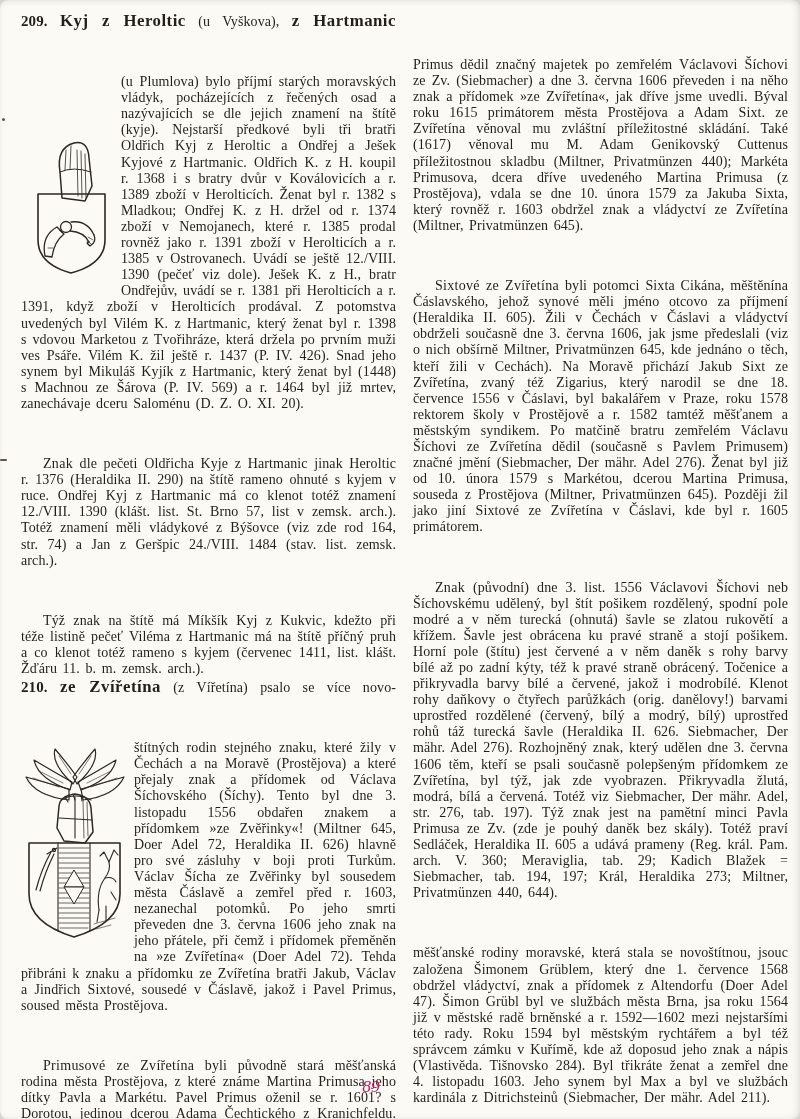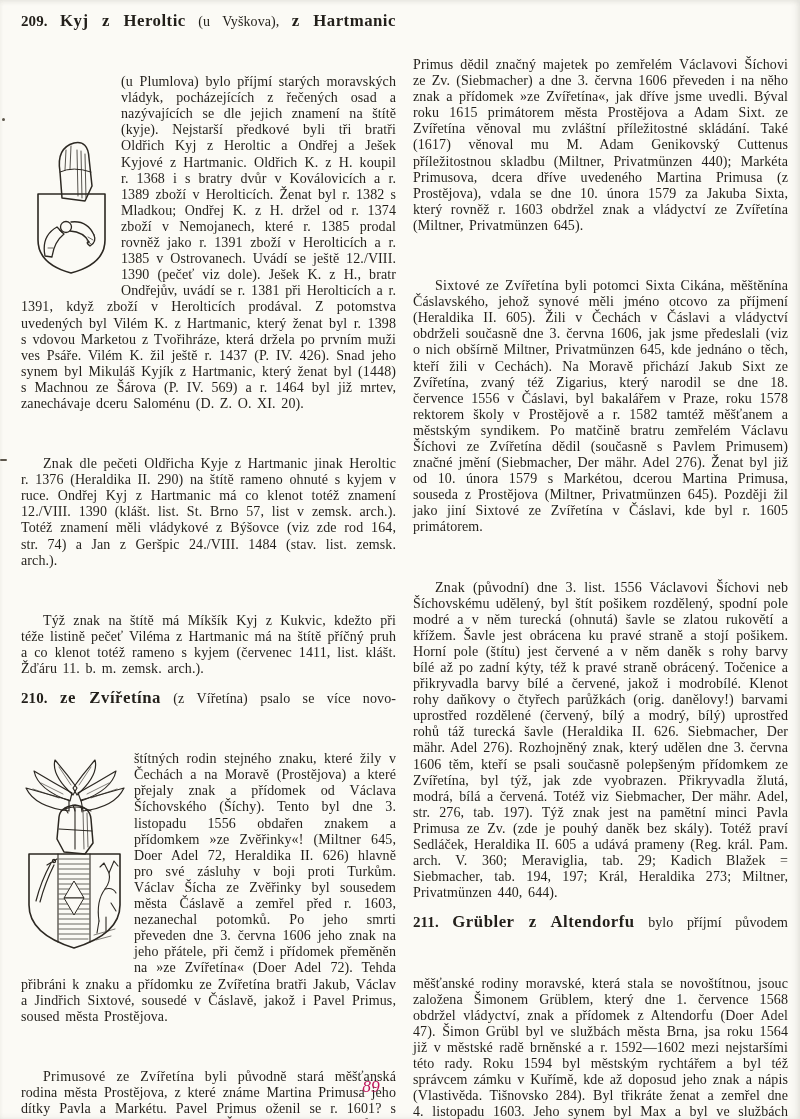--- a/index.html
+++ b/index.html
@@ -3,33 +3,34 @@
 <meta charset="utf-8">
 <style>
   * { margin:0; padding:0; box-sizing:border-box; }
   html,body { background:#d8d5cd; }
   .page {
     position:relative; width:800px; height:1119px; margin:0 auto;
     background:#fbfaf5; overflow:hidden;
     font-family:"Liberation Serif","DejaVu Serif",serif;
     color:#221f1a;
     box-shadow: inset -3px 0 6px rgba(60,55,45,0.10), inset 0 2px 4px rgba(60,55,45,0.05);
+    border-radius: 8px;
   }
   .columns { position:absolute; top:13px; left:21px; width:768px; display:flex; gap:17px; }
   .col {
     width:375px;
     font-size:14px; line-height:16.1px;
     text-align:justify;
     letter-spacing:0.1px; word-spacing:2px;
   }
   .para { text-align:justify;margin-top:44px; }
   .para.indent { text-indent:22px; }
   b.lead { font-weight:normal; letter-spacing:0.3px; }
   .sec-head { text-align:justify; text-align-last:justify; margin-bottom:2px; }
-  .sec-head.gap { margin-top:13px; }
+  .sec-head.gap { margin-top:2px; }
   .sec-num { font-weight:bold; font-size:15px; }
   .sec-name { font-weight:bold; font-size:16.8px; letter-spacing:0.5px; word-spacing:2px; white-space:nowrap; }
   .fig-float { float:left; display:flex; align-items:flex-end; }
   .fig-float.fig1 { width:100px; height:210px; padding:0 6px 6px 8px; }
   .fig-float.fig2 { width:113px; height:210px; padding:0 6px 4px 0; }
   .fig-float svg { display:block; }
   .pagenum {
     position:absolute; left:348px; top:1076px; width:46px;
     text-align:center; font-style:italic; font-size:17.5px; color:#be185d;
   }
@@ -211,25 +212,20 @@
       </p>
 
       <p class="para indent">
         <b class="lead">Sixtové ze Zvířetína</b><span> byli potomci Sixta Cikána, měštěnína Čáslavského, jehož synové měli jméno otcovo za příjmení (Heraldika II. 605). Žili v Čechách v Čáslavi a vládyctví obdrželi současně dne 3. června 1606, jak jsme předeslali (viz o nich obšírně Miltner, Privatmünzen 645, kde jednáno o těch, kteří žili v Cechách). Na Moravě přichází Jakub Sixt ze Zvířetína, zvaný též Zigarius, který narodil se dne 18. července 1556 v Čáslavi, byl bakalářem v Praze, roku 1578 rektorem školy v Prostějově a r. 1582 tamtéž měšťanem a městským syndikem. Po matčině bratru zemřelém Václavu Šíchovi ze Zvířetína dědil (současně s Pavlem Primusem) značné jmění (Siebmacher, Der mähr. Adel 276). Ženat byl již od 10. února 1579 s Markétou, dcerou Martina Primusa, souseda z Prostějova (Miltner, Privatmünzen 645). Později žil jako jiní Sixtové ze Zvířetína v Čáslavi, kde byl r. 1605 primátorem.</span>
       </p>
 
       <p class="para indent">
         <b class="lead">Znak</b><span> (původní) dne 3. list. 1556 Václavovi Šíchovi neb Šíchovskému udělený, byl štít pošikem rozdělený, spodní pole modré a v něm turecká (ohnutá) šavle se zlatou rukovětí a křížem. Šavle jest obrácena ku pravé straně a stojí pošikem. Horní pole (štítu) jest červené a v něm daněk s rohy barvy bílé až po zadní kýty, též k pravé straně obrácený. Točenice a přikryvadla barvy bílé a červené, jakož i modrobílé. Klenot rohy daňkovy o čtyřech parůžkách (orig. danělovy!) barvami uprostřed rozdělené (červený, bílý a modrý, bílý) uprostřed rohů táž turecká šavle (Heraldika II. 626. Siebmacher, Der mähr. Adel 276). Rozhojněný znak, který udělen dne 3. června 1606 těm, kteří se psali současně polepšeným přídomkem ze Zvířetína, byl týž, jak zde vyobrazen. Přikryvadla žlutá, modrá, bílá a červená. Totéž viz Siebmacher, Der mähr. Adel, str. 276, tab. 197). Týž znak jest na pamětní minci Pavla Primusa ze Zv. (zde je pouhý daněk bez skály). Totéž praví Sedláček, Heraldika II. 605 a udává prameny (Reg. král. Pam. arch. V. 360; Meraviglia, tab. 29; Kadich Blažek = Siebmacher, tab. 194, 197; Král, Heraldika 273; Miltner, Privatmünzen 440, 644).</span>
       </p>
 
-      <div class="sec-head gap">
-        <span class="sec-num">211.</span>
-        <span class="sec-name">Grübler z Altendorfu</span>
-        <span>bylo příjmí původem</span>
-      </div>
 
       <p class="para">
         <span>měšťanské rodiny moravské, která stala se novoštítnou, jsouc založena Šimonem Grüblem, který dne 1. července 1568 obdržel vládyctví, znak a přídomek z Altendorfu (Doer Adel 47). Šimon Grübl byl ve službách města Brna, jsa roku 1564 již v městské radě brněnské a r. 1592—1602 mezi nejstaršími této rady. Roku 1594 byl městským rychtářem a byl též správcem zámku v Kuřímě, kde až doposud jeho znak a nápis (Vlastivěda. Tišnovsko 284). Byl třikráte ženat a zemřel dne 4. listopadu 1603. Jeho synem byl Max a byl ve službách kardinála z Ditrichsteinů (Siebmacher, Der mähr. Adel 211).</span>
       </p>
 
 
     </div>
   </div>
 
   <div class="pagenum">89</div>

